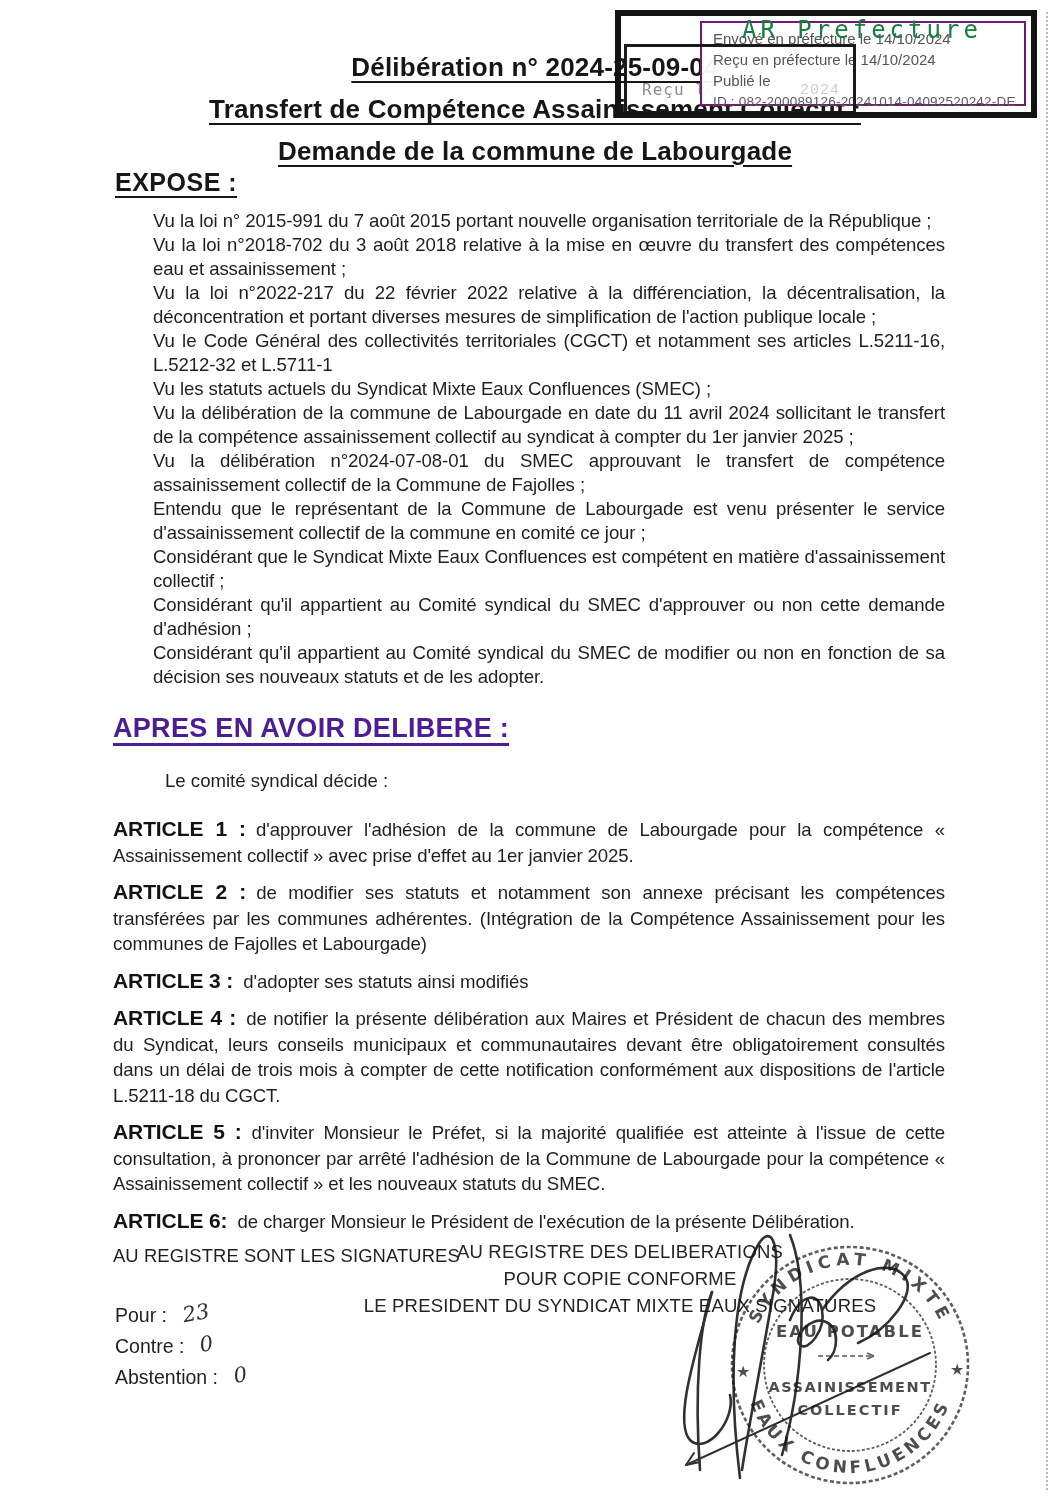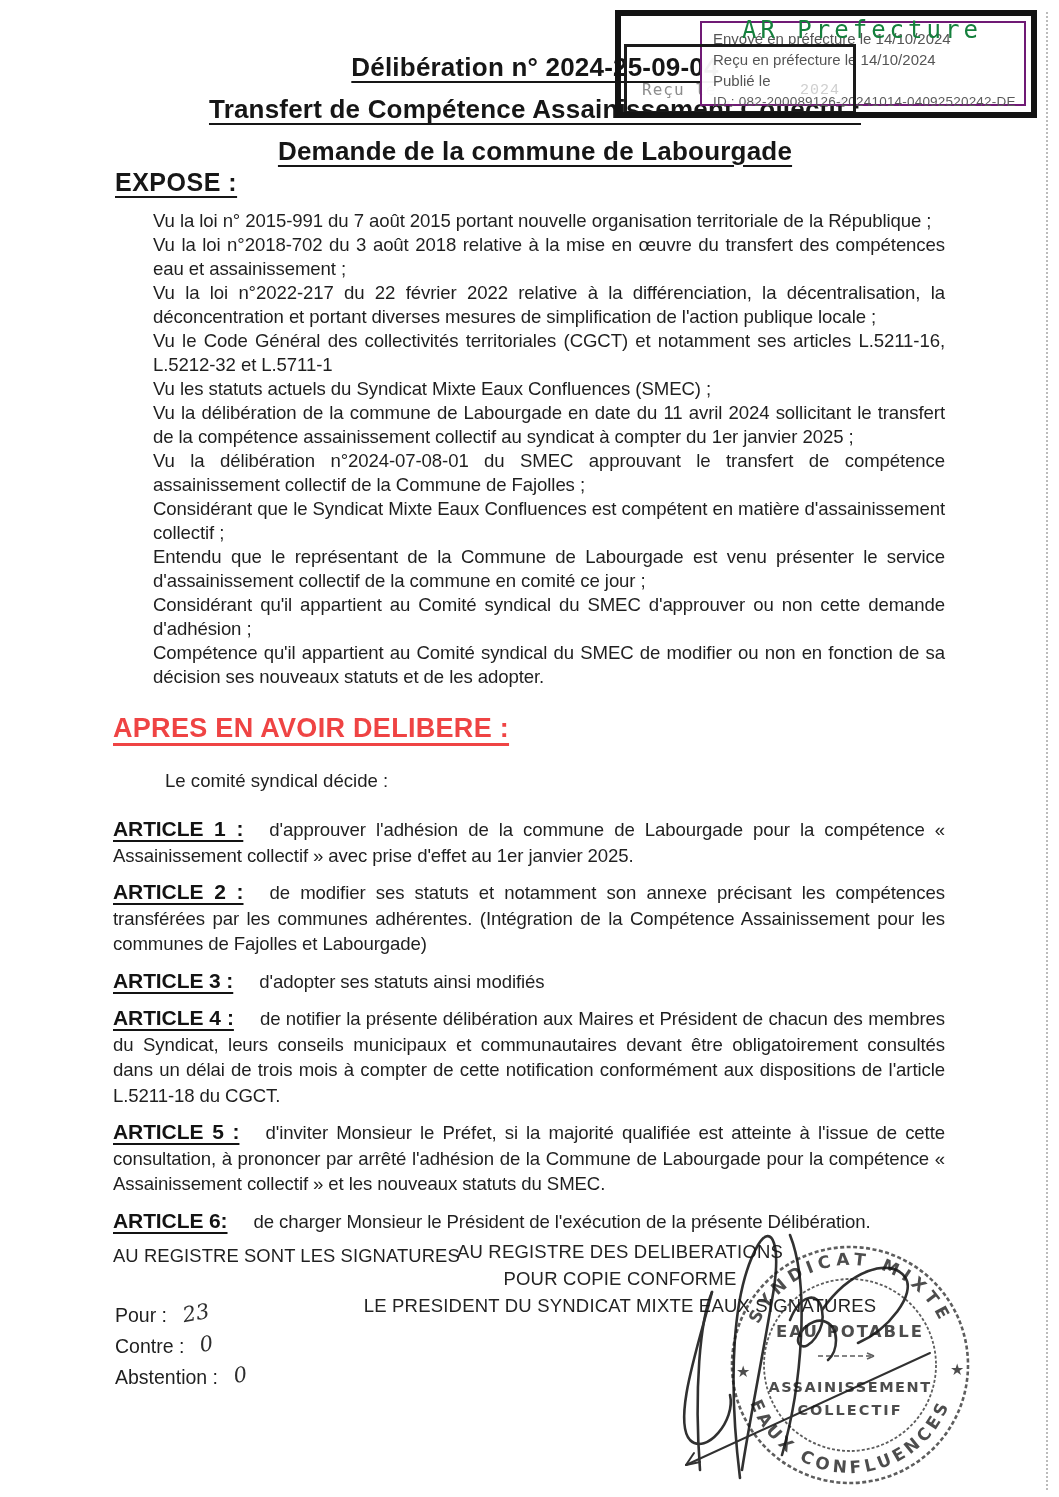--- a/index.html
+++ b/index.html
@@ -30,27 +30,27 @@
   .faint-recu{left:642px;top:80px;font-size:16px;letter-spacing:1px;color:#8d8d8d;z-index:2;}
   .faint-year{left:800px;top:82px;font-size:15px;letter-spacing:1px;color:#cfcfcf;z-index:6;font-family:Liberation Mono, monospace;}
   
   .content{position:absolute;left:113px;top:168px;width:832px;z-index:1;}
   .h-expose{font-size:25px;font-weight:bold;letter-spacing:.5px;
     text-decoration:underline;text-decoration-thickness:2px;text-underline-offset:5px;
     margin:0 0 12px 2px;color:#171717;}
   .expose-item{font-size:18.6px;line-height:24px;text-align:justify;letter-spacing:-.1px;margin-left:40px;}
   .h-apres{font-size:27px;font-weight:bold;letter-spacing:.3px;
     text-decoration:underline;text-decoration-thickness:2.5px;text-underline-offset:6px;
-    margin:24px 0 0 0;color:#ef4444;}
+    margin:24px 0 0 0;color:#4c1d95;}
   .decide-line{font-size:18.6px;margin-top:26px;text-indent:52px;}
   .articles{margin-top:24px;}
   .article{font-size:18.6px;line-height:25.5px;text-align:justify;margin-bottom:11px;letter-spacing:-.1px;}
   .article-label{font-weight:bold;font-size:21px;
-    text-decoration:underline;text-decoration-thickness:2px;text-underline-offset:4px;
-    margin-right:26px;color:#131313;}
+    text-decoration-thickness:2px;text-underline-offset:4px;
+    margin-right:10px;color:#131313;}
   .registre-line{font-size:18.4px;margin-top:4px;letter-spacing:.1px;}
   
   .copy-block{position:absolute;left:300px;top:1238px;width:640px;text-align:center;
     font-size:18.5px;line-height:27px;letter-spacing:.2px;color:#242424;z-index:1;}
   .votes{position:absolute;left:115px;top:1300px;font-size:19.5px;line-height:31px;z-index:1;}
   .vote-row{white-space:nowrap;}
   .vote-value{display:inline-block;margin-left:16px;
     font-family:"DejaVu Serif","Liberation Serif",serif;font-style:italic;
     font-size:21px;color:#2e2e2e;transform:rotate(-10deg) translateY(-2px);}
   .seal-svg{position:absolute;left:660px;top:1225px;z-index:2;}
@@ -85,24 +85,24 @@
     <div class="h-expose">EXPOSE :</div>
 
     <div>
       <div class="expose-item">Vu la loi n° 2015-991 du 7 août 2015 portant nouvelle organisation territoriale de la République ;</div>
       <div class="expose-item">Vu la loi n°2018-702 du 3 août 2018 relative à la mise en œuvre du transfert des compétences eau et assainissement ;</div>
       <div class="expose-item">Vu la loi n°2022-217 du 22 février 2022 relative à la différenciation, la décentralisation, la déconcentration et portant diverses mesures de simplification de l'action publique locale ;</div>
       <div class="expose-item">Vu le Code Général des collectivités territoriales (CGCT) et notamment ses articles L.5211-16, L.5212-32 et L.5711-1</div>
       <div class="expose-item">Vu les statuts actuels du Syndicat Mixte Eaux Confluences (SMEC) ;</div>
       <div class="expose-item">Vu la délibération de la commune de Labourgade en date du 11 avril 2024 sollicitant le transfert de la compétence assainissement collectif au syndicat à compter du 1er janvier 2025 ;</div>
       <div class="expose-item">Vu la délibération n°2024-07-08-01 du SMEC approuvant le transfert de compétence assainissement collectif de la Commune de Fajolles ;</div>
+      <div class="expose-item">Entendu que le représentant de la Commune de Labourgade est venu présenter le service d'assainissement collectif de la commune en comité ce jour ;</div>
       <div class="expose-item">Considérant que le Syndicat Mixte Eaux Confluences est compétent en matière d'assainissement collectif ;</div>
-      <div class="expose-item">Entendu que le représentant de la Commune de Labourgade est venu présenter le service d'assainissement collectif de la commune en comité ce jour ;</div>
       <div class="expose-item">Considérant qu'il appartient au Comité syndical du SMEC d'approuver ou non cette demande d'adhésion ;</div>
-      <div class="expose-item">Compétence qu'il appartient au Comité syndical du SMEC de modifier ou non en fonction de sa décision ses nouveaux statuts et de les adopter.</div>
+      <div class="expose-item">Considérant qu'il appartient au Comité syndical du SMEC de modifier ou non en fonction de sa décision ses nouveaux statuts et de les adopter.</div>
     </div>
 
     <div class="h-apres">APRES EN AVOIR DELIBERE :</div>
     <div class="decide-line">Le comité syndical décide :</div>
 
     <div class="articles">
       <div class="article">
         <span class="article-label">ARTICLE 1 :</span><span>d'approuver l'adhésion de la commune de Labourgade pour la compétence « Assainissement collectif » avec prise d'effet au 1er janvier 2025.</span>
       </div>
       <div class="article">

